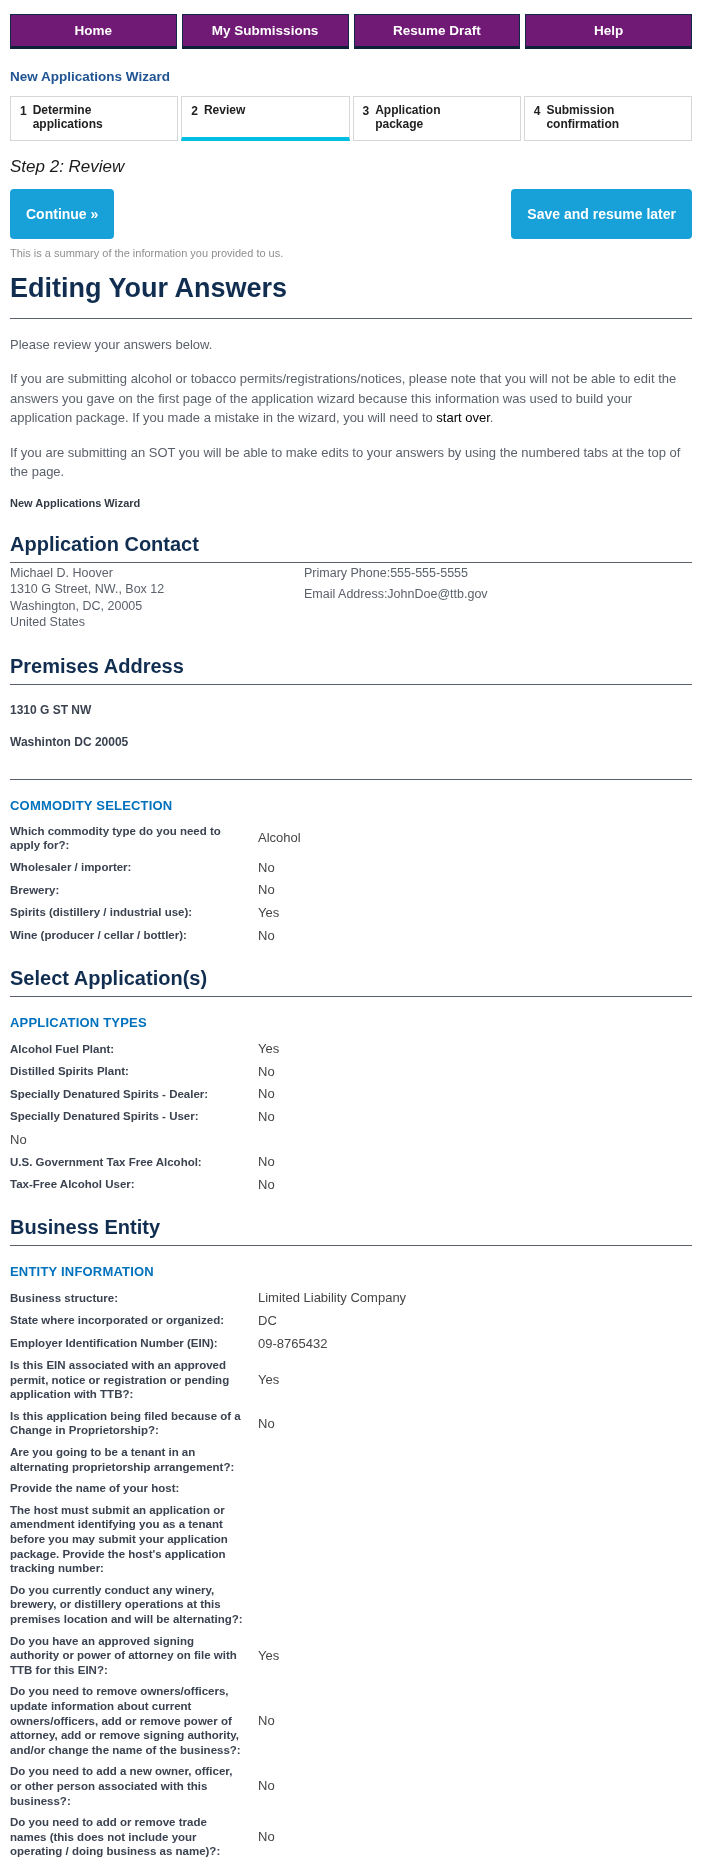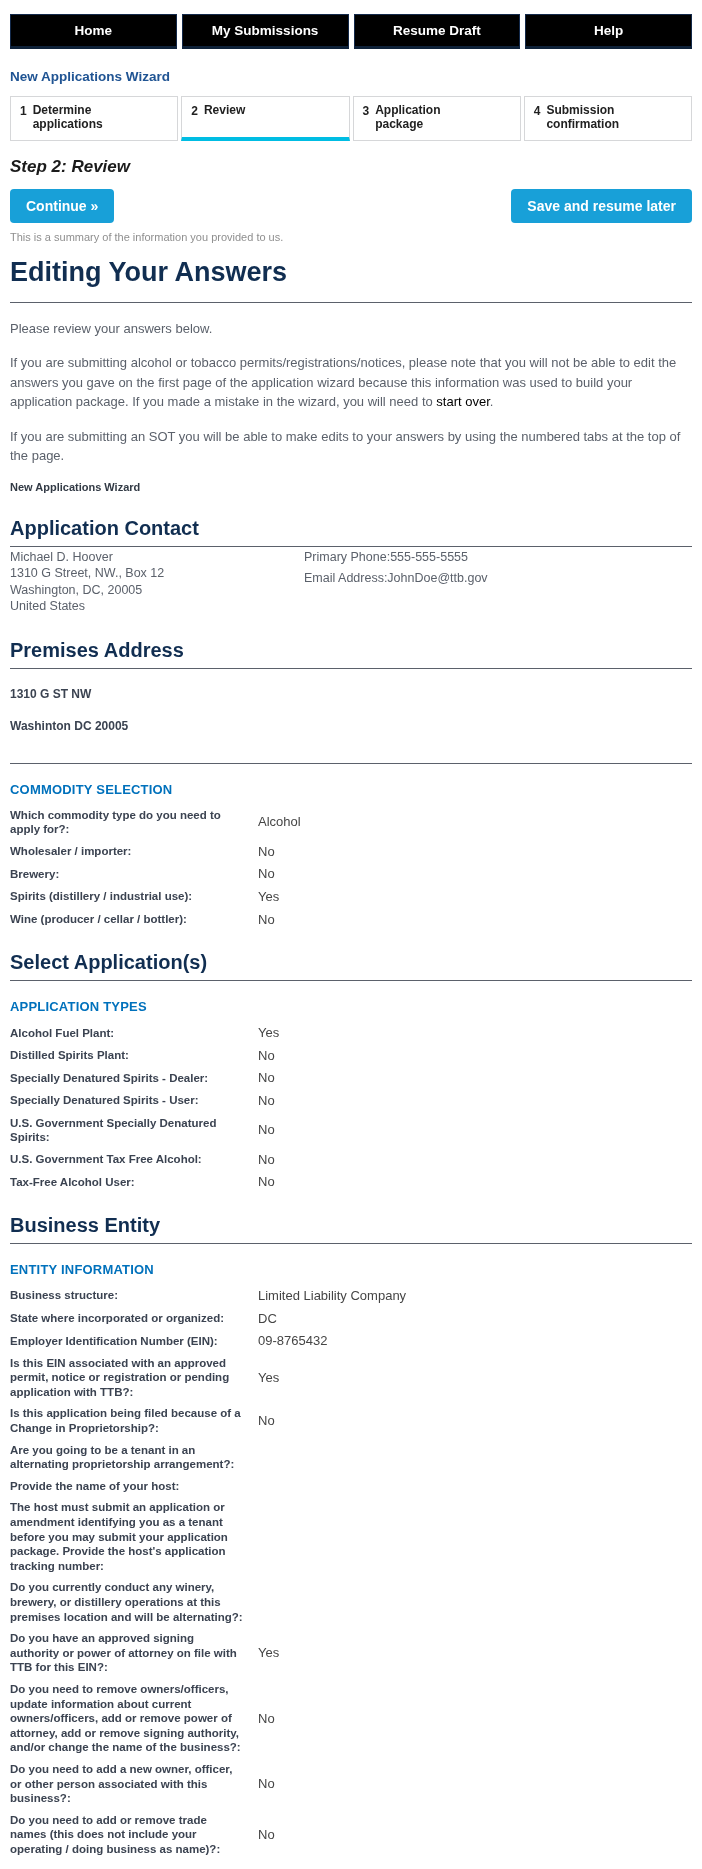--- a/index.html
+++ b/index.html
@@ -10,21 +10,21 @@
     background: #ffffff;
     font-family: "Liberation Sans", "DejaVu Sans", sans-serif;
     color: #333;
   }
   .page { padding: 14px 10px 36px; }
 
   
   .nav-row { display: flex; gap: 5px; margin-bottom: 20px; }
   .nav-btn {
     flex: 1;
-    background: #000000;
+    background: #701a75;
     color: #fff;
     border: 1px solid #13294a;
     border-bottom: 3px solid #0e2138;
     font-family: inherit;
     font-weight: 700;
     font-size: 13.5px;
     padding: 8px 4px;
     text-align: center;
     cursor: pointer;
   }
@@ -43,33 +43,33 @@
     padding: 7px 9px 8px;
     font-size: 12px;
     color: #212121;
     min-height: 40px;
     cursor: pointer;
   }
   .tab .num { font-weight: 700; }
   .tab .lbl { font-weight: 700; line-height: 1.15; max-width: 112px; }
   .tab.active { border-bottom: 4px solid #00bde3; padding-bottom: 4px; }
 
-  .step-heading { font-style: italic; font-weight: 700; font-size: 17px; color: #1b1b1b; margin-bottom: 12px; }
+  .step-heading { font-style: italic; font-weight: 400; font-size: 17px; color: #1b1b1b; margin-bottom: 12px; }
 
   .btn-row { display: flex; justify-content: space-between; align-items: center; }
   .btn-row.top { margin-bottom: 8px; }
   .btn {
     background: #18a0d8;
     color: #fff;
     border: 0;
     border-radius: 4px;
     font-family: inherit;
     font-weight: 700;
     font-size: 14px;
-    padding: 9px 16px;
+    padding: 17px 16px;
     cursor: pointer;
     text-align: center;
   }
 
   .summary-note { color: #8f8f8f; font-size: 11px; margin-bottom: 14px; }
 
   .page-title { color: #112e51; font-size: 27px; font-weight: 700; margin: 0 0 14px; }
 
   .rule { border: 0; border-top: 1px solid #5b616b; margin: 0; }
   .rule.after-title { margin-bottom: 16px; }
@@ -218,21 +218,20 @@
     </div>
     <div class="qa-row">
       <div class="qa-label">Specially Denatured Spirits - Dealer:</div>
       <div class="qa-value">No</div>
     </div>
     <div class="qa-row">
       <div class="qa-label">Specially Denatured Spirits - User:</div>
       <div class="qa-value">No</div>
     </div>
     <div class="qa-row">
-      <div class="qa-label">U.S. Government Specially Denatured Spirits:</div>
       <div class="qa-value">No</div>
     </div>
     <div class="qa-row">
       <div class="qa-label">U.S. Government Tax Free Alcohol:</div>
       <div class="qa-value">No</div>
     </div>
     <div class="qa-row">
       <div class="qa-label">Tax-Free Alcohol User:</div>
       <div class="qa-value">No</div>
     </div>

